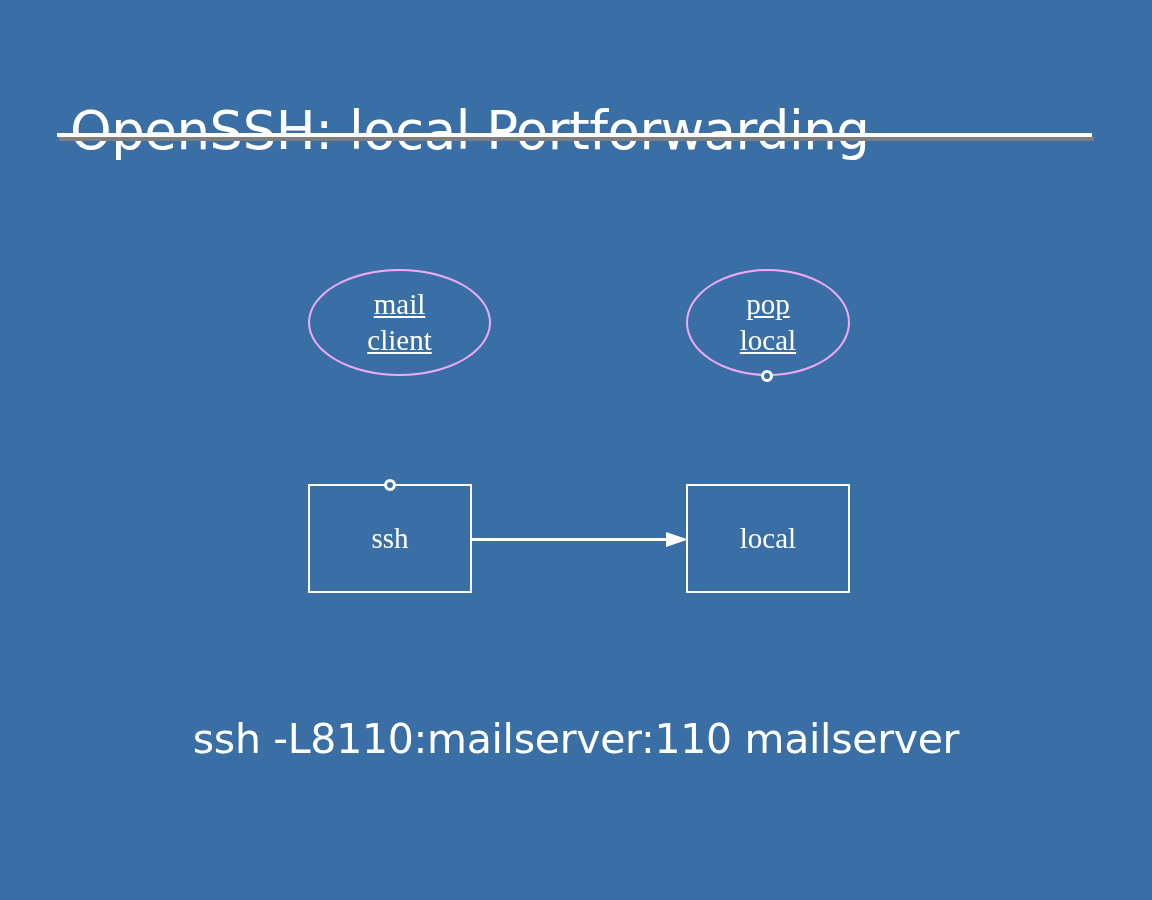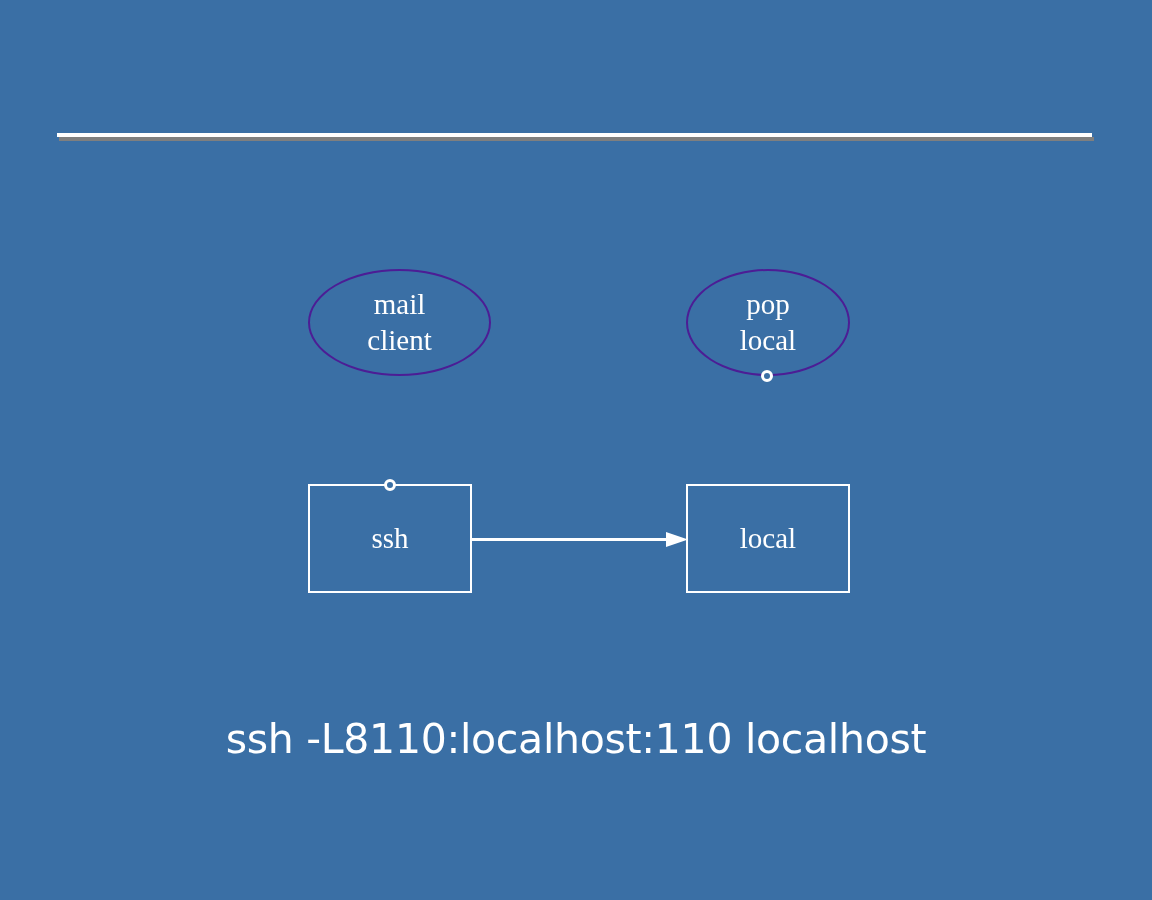--- a/index.html
+++ b/index.html
@@ -81,23 +81,24 @@
     display: flex;
     align-items: center;
     justify-content: center;
   }
   .node .node-label {
     white-space: pre-line;
     display: block;
   }
 
   .node-ellipse {
-    border: 2px solid #4c1d95;
+    border: 2px solid #f0abfc;
     border-radius: 50%;
     background: transparent;
+    text-decoration: underline;
   }
   .node-rect {
     border: 2px solid #ffffff;
     background: transparent;
   }
 
   
   .port-dot {
     position: absolute;
     width: 12px;
@@ -131,20 +132,21 @@
     line-height: 58px;
     letter-spacing: -0.3px;
     white-space: nowrap;
   }
 </style>
 </head>
 <body>
 
 <div id="slide">
 
+  <h1 id="slide-title">OpenSSH: local Portforwarding</h1>
 
   <div id="title-rule">
     <div class="rule-light"></div>
     <div class="rule-shadow"></div>
   </div>
 
   <div id="diagram">
 
     <div class="node node-ellipse" style="left:308px; top:269px; width:183px; height:107px;">
       <span class="node-label">mail
@@ -168,15 +170,15 @@
       <span class="node-label">local</span>
     </div>
 
     <svg id="arrow-ssh-sshd" viewBox="0 0 226 30">
       <line x1="4" y1="14.5" x2="200" y2="14.5" stroke="#ffffff" stroke-width="3"></line>
       <polygon points="198,7 220,14.5 198,22" fill="#ffffff"></polygon>
     </svg>
 
   </div>
 
-  <div id="command-caption">ssh -L8110:localhost:110 localhost</div>
+  <div id="command-caption">ssh -L8110:mailserver:110 mailserver</div>
 
 </div>
 
 </body></html>

